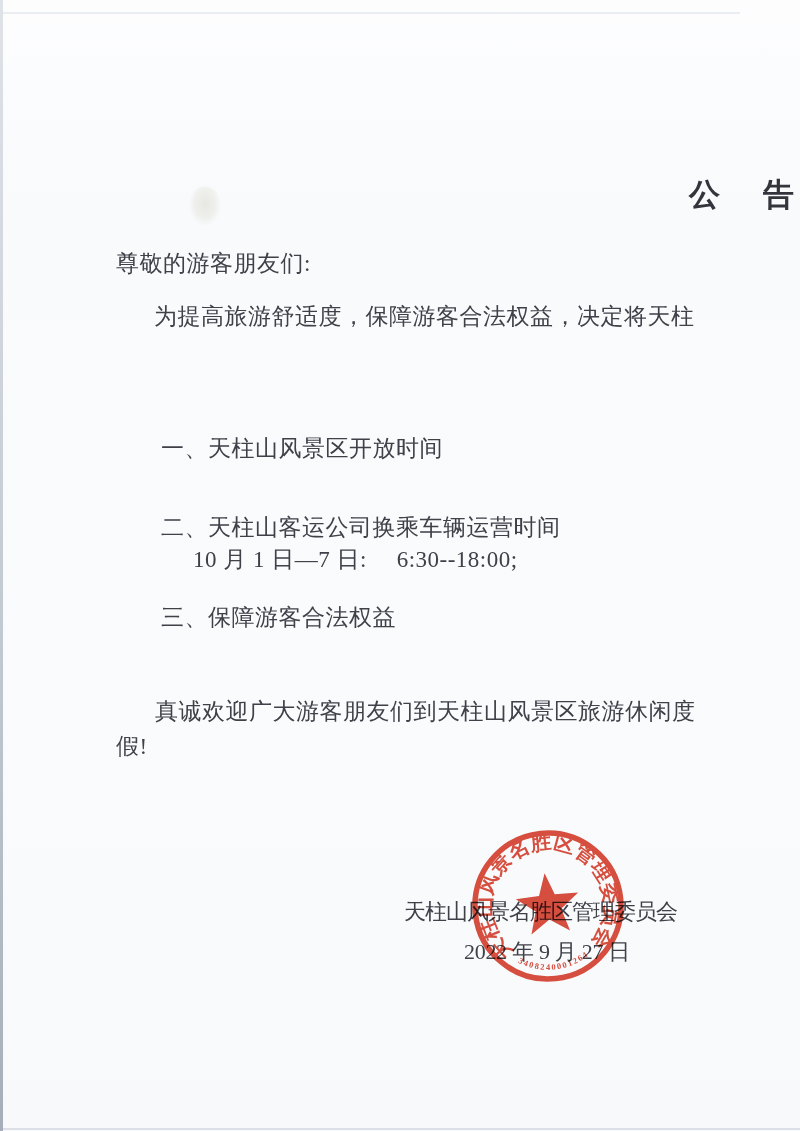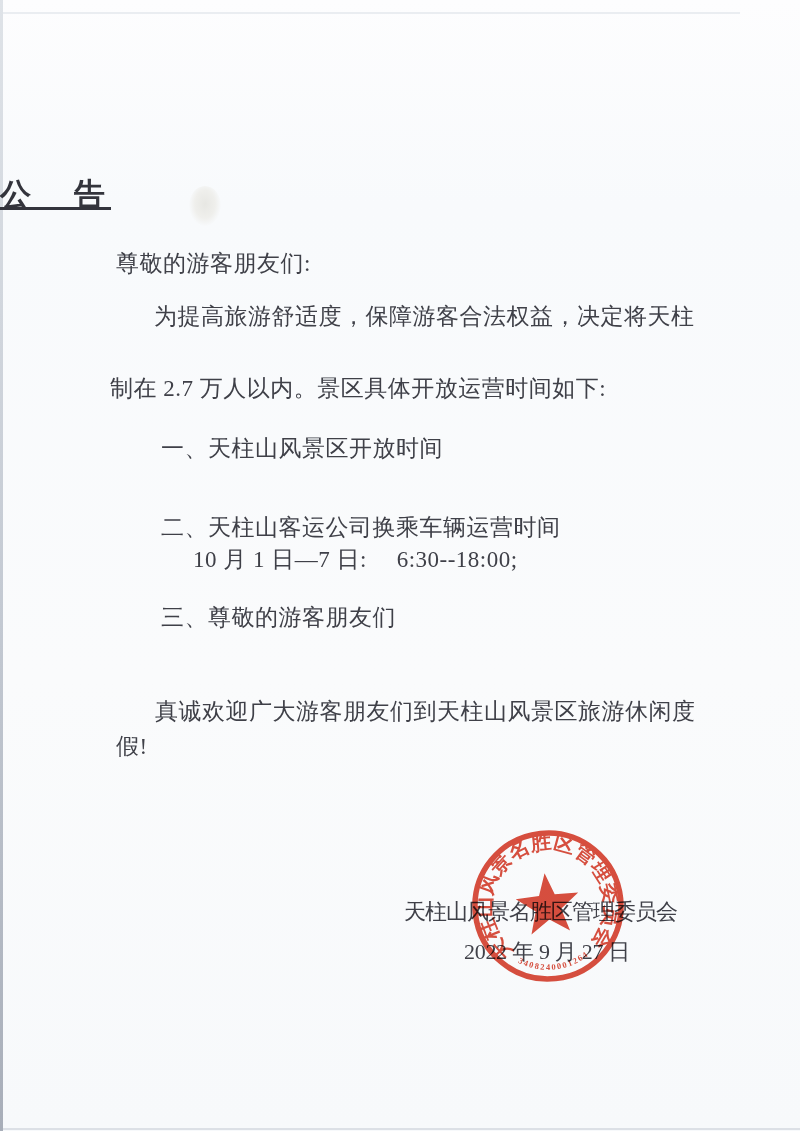--- a/index.html
+++ b/index.html
@@ -17,22 +17,22 @@
     background:linear-gradient(180deg,#dfe3e8 0%,#c3c9d2 55%,#a8aeb9 100%);}
   .edge-top{position:absolute;left:3px;top:12px;right:60px;height:2px;background:#eaedf1;}
   .edge-bottom{position:absolute;left:3px;bottom:1px;right:0;height:2px;background:#dce0e6;}
   .smudge{position:absolute;left:189px;top:186px;width:32px;height:40px;border-radius:50%;
     background:radial-gradient(ellipse at 50% 45%,#e7e7e3 0%,#efefec 45%,rgba(255,255,255,0) 72%);}
   .line{
     position:absolute;white-space:pre;line-height:1;
     font-size:23px;color:#3f4048;letter-spacing:.5px;
   }
   .doc-title{
-    position:absolute;left:0;top:153px;width:800px;text-align:left;
-    font-size:31px;font-weight:700;color:#33343c;letter-spacing:6px;white-space:pre;text-decoration:underline;
+    position:absolute;left:0;top:153px;width:800px;text-align:right;
+    font-size:31px;font-weight:700;color:#33343c;letter-spacing:6px;white-space:pre;
   }
   .signature-line{font-size:22px;letter-spacing:-1px;}
   .date-line{font-size:22px;letter-spacing:-.3px;}
   .seal{
     position:absolute;left:468px;top:824px;width:160px;height:164px;
     transform:rotate(-6deg);
     mix-blend-mode:multiply;opacity:.92;
   }
   .seal text{font-family:"Liberation Serif","DejaVu Serif",serif;}
 </style>
@@ -43,28 +43,27 @@
   <div class="edge-top"></div>
   <div class="edge-left"></div>
   <div class="edge-bottom"></div>
   <div class="smudge"></div>
 
   <h1 class="doc-title">公　告</h1>
 
   <div class="line" style="left:116px;top:252px">尊敬的游客朋友们:</div>
 
   <div class="line" style="left:154px;top:305px">为提高旅游舒适度，保障游客合法权益，决定将天柱</div>
-  <div class="line" style="left:110px;top:377px">制在 2.7 万人以内。景区具体开放运营时间如下:</div>
 
   <div class="line" style="left:161px;top:437px">一、天柱山风景区开放时间</div>
 
   <div class="line" style="left:161px;top:516px">二、天柱山客运公司换乘车辆运营时间</div>
   <div class="line" style="left:193px;top:548px">10 月 1 日—7 日:　 6:30--18:00;</div>
 
-  <div class="line" style="left:161px;top:606px">三、尊敬的游客朋友们</div>
+  <div class="line" style="left:161px;top:606px">三、保障游客合法权益</div>
 
   <div class="line" style="left:155px;top:700px">真诚欢迎广大游客朋友们到天柱山风景区旅游休闲度</div>
   <div class="line" style="left:116px;top:735px">假!</div>
 
 
   <div class="line signature-line" style="left:404px;top:901px">天柱山风景名胜区管理委员会</div>
   <div class="line date-line" style="left:464px;top:941px">2022 年 9 月 27 日</div>
 
   <svg class="seal" viewBox="0 0 160 160" aria-hidden="true">
     <defs>

